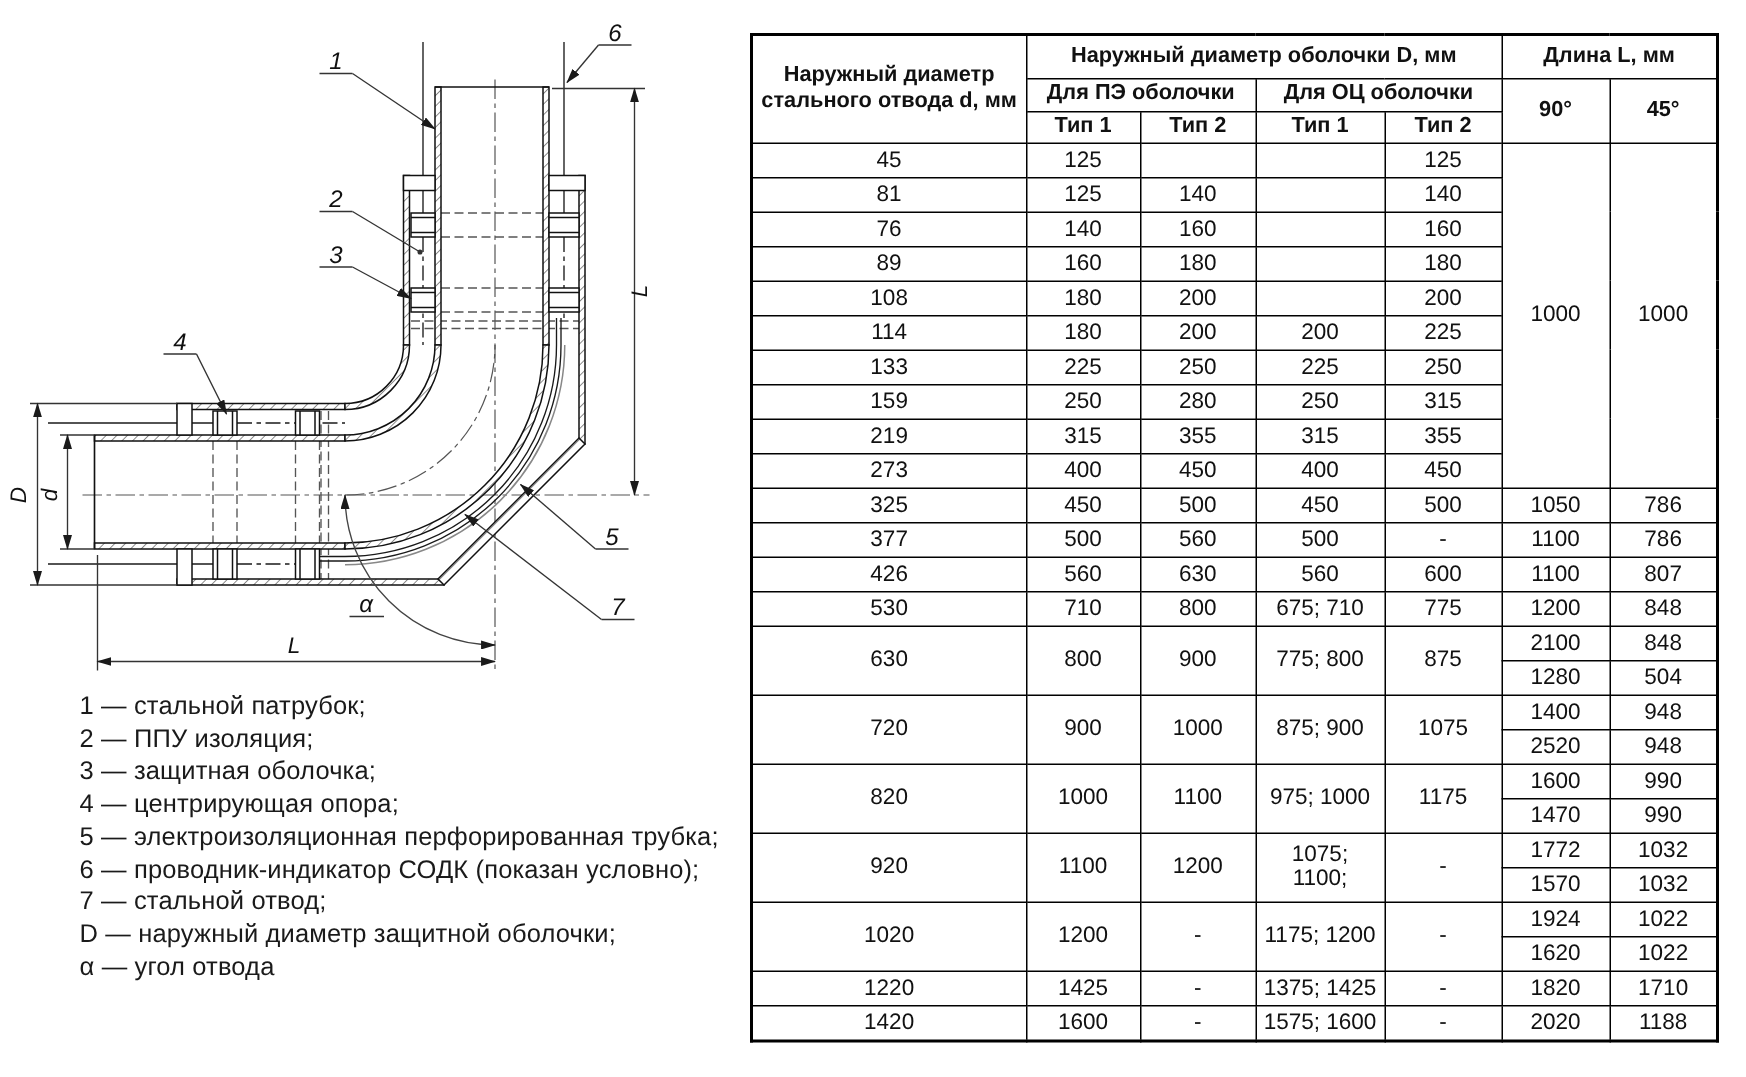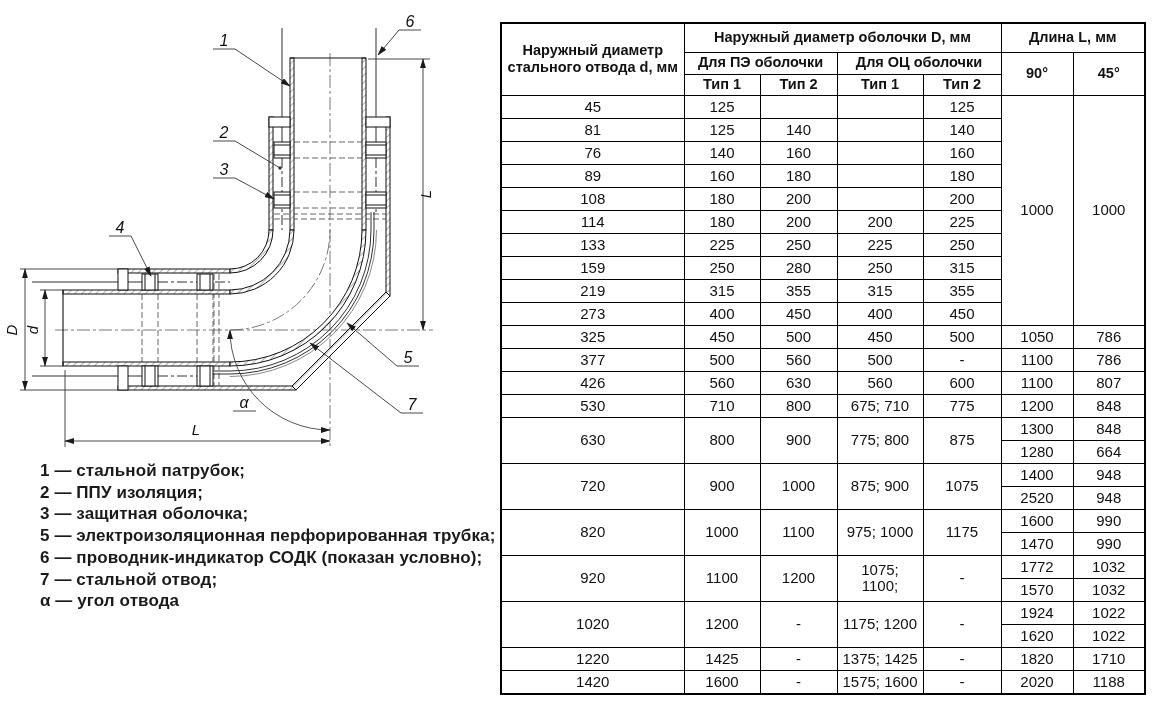--- a/index.html
+++ b/index.html
@@ -4,22 +4,22 @@
 <style>
   html,body{margin:0;padding:0;background:#fff;}
   body{width:1164px;height:718px;position:relative;overflow:hidden;
        font-family:"Liberation Sans",sans-serif;color:#111;}
   .stage{position:absolute;inset:0;}
 
   
   .drawing{position:absolute;left:0;top:0;}
 
   
-  .legend{position:absolute;left:40px;top:460px;font-size:17px;line-height:21.7px;
-          color:#1a1a1a;letter-spacing:0.1px;white-space:nowrap;font-weight:bold;}
+  .legend{position:absolute;left:53px;top:460px;font-size:17px;line-height:21.7px;
+          color:#1a1a1a;letter-spacing:0.1px;white-space:nowrap;}
 
   
   .table-wrap{position:absolute;left:500px;top:22px;}
   table.spec{border-collapse:collapse;table-layout:fixed;width:644px;
              border:2px solid #000;background:#fff;}
   table.spec th,table.spec td{border:1px solid #000;text-align:center;
              vertical-align:middle;padding:0 2px;white-space:pre-line;}
   table.spec thead th{font-weight:bold;font-size:14.5px;line-height:1.22;}
   table.spec thead tr.h1{height:29px;}
   table.spec thead tr.h2{height:22px;}
@@ -211,23 +211,25 @@
       <text x="38" y="330" transform="rotate(-90 38 330)">d</text>
       <text x="196" y="435">L</text>
       <text x="431" y="194" transform="rotate(-90 431 194)">L</text>
     </g>
   </svg>
 
   <div class="legend">
     <div>1 — стальной патрубок;</div>
     <div>2 — ППУ изоляция;</div>
     <div>3 — защитная оболочка;</div>
+    <div>4 — центрирующая опора;</div>
     <div>5 — электроизоляционная перфорированная трубка;</div>
     <div>6 — проводник-индикатор СОДК (показан условно);</div>
     <div>7 — стальной отвод;</div>
+    <div>D — наружный диаметр защитной оболочки;</div>
     <div>α — угол отвода</div>
   </div>
 
   <div class="table-wrap">
     <table class="spec">
       <colgroup>
         <col style="width:183px">
           <col style="width:76px">
           <col style="width:77px">
         <col style="width:86px">
@@ -362,26 +364,26 @@
             <td>775</td>
             <td>1200</td>
             <td>848</td>
           </tr>
           <tr>
             <td rowspan="2">630</td>
             <td rowspan="2">800</td>
             <td rowspan="2">900</td>
             <td rowspan="2">775; 800</td>
             <td rowspan="2">875</td>
-            <td>1300</td>
+            <td>2100</td>
             <td>848</td>
           </tr>
           <tr>
             <td>1280</td>
-            <td>664</td>
+            <td>504</td>
           </tr>
           <tr>
             <td rowspan="2">720</td>
             <td rowspan="2">900</td>
             <td rowspan="2">1000</td>
             <td rowspan="2">875; 900</td>
             <td rowspan="2">1075</td>
             <td>1400</td>
             <td>948</td>
           </tr>

